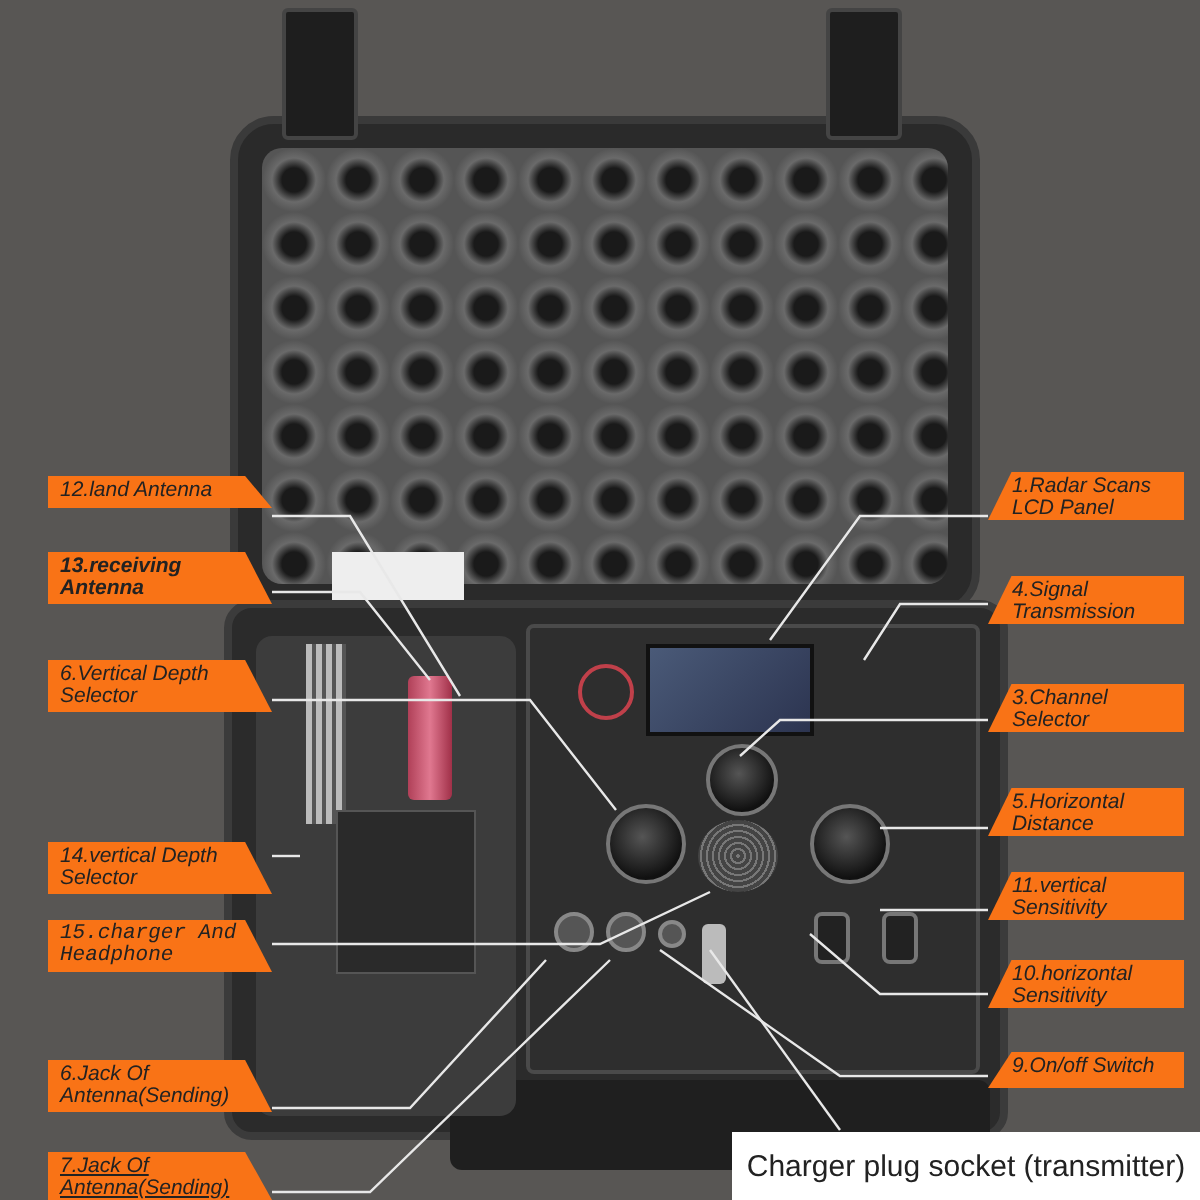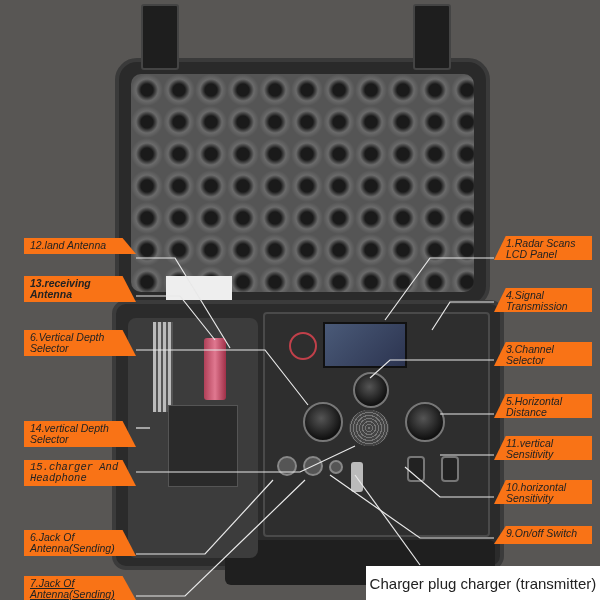--- a/index.html
+++ b/index.html
@@ -89,13 +89,13 @@
 <div class="callout left" style="top:576px;height:24px;text-decoration:underline;">7.Jack Of Antenna(Sending)</div>
 
 <div class="callout right" style="top:236px;height:24px;">1.Radar Scans LCD Panel</div>
 <div class="callout right" style="top:288px;height:24px;">4.Signal Transmission</div>
 <div class="callout right" style="top:342px;height:24px;">3.Channel Selector</div>
 <div class="callout right" style="top:394px;height:24px;">5.Horizontal Distance Selector</div>
 <div class="callout right" style="top:436px;height:24px;">11.vertical Sensitivity Indicator</div>
 <div class="callout right" style="top:480px;height:24px;">10.horizontal Sensitivity Adjuster</div>
 <div class="callout right" style="top:526px;height:18px;">9.On/off Switch</div>
 
-<div class="caption">Charger plug charger (transmitter)</div>
+<div class="caption">Charger plug socket (transmitter)</div>
 
 </body></html>

